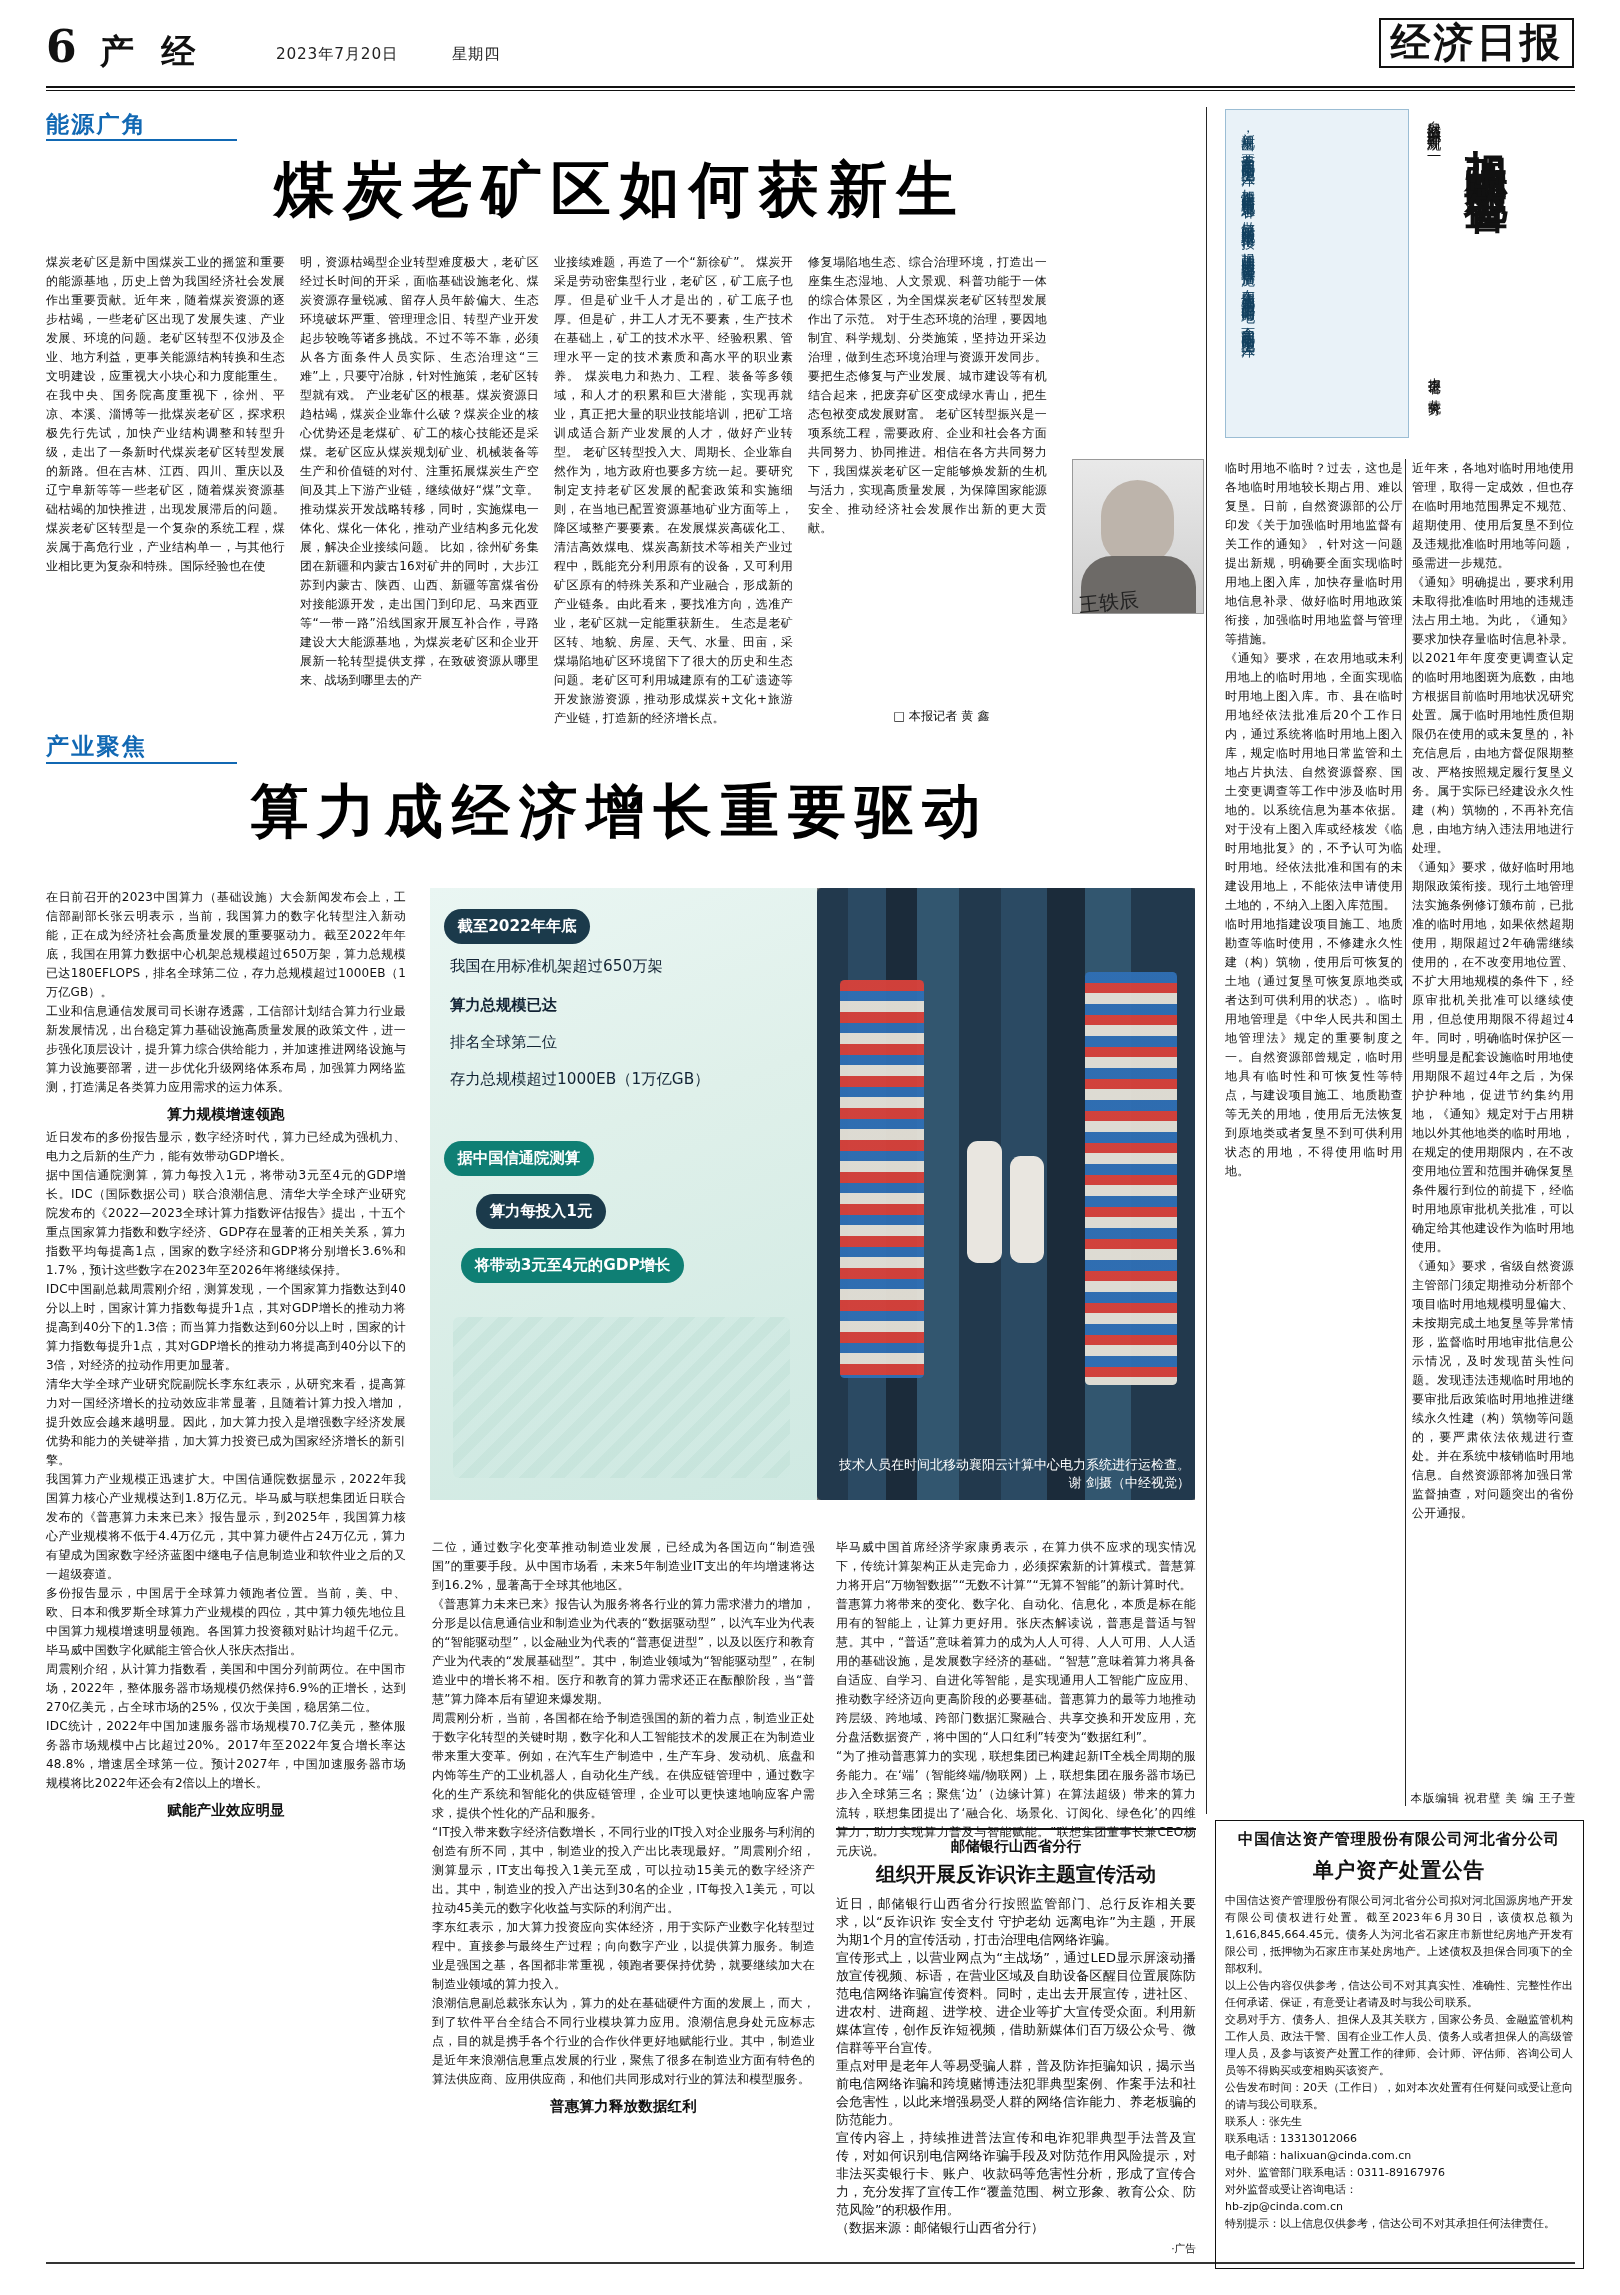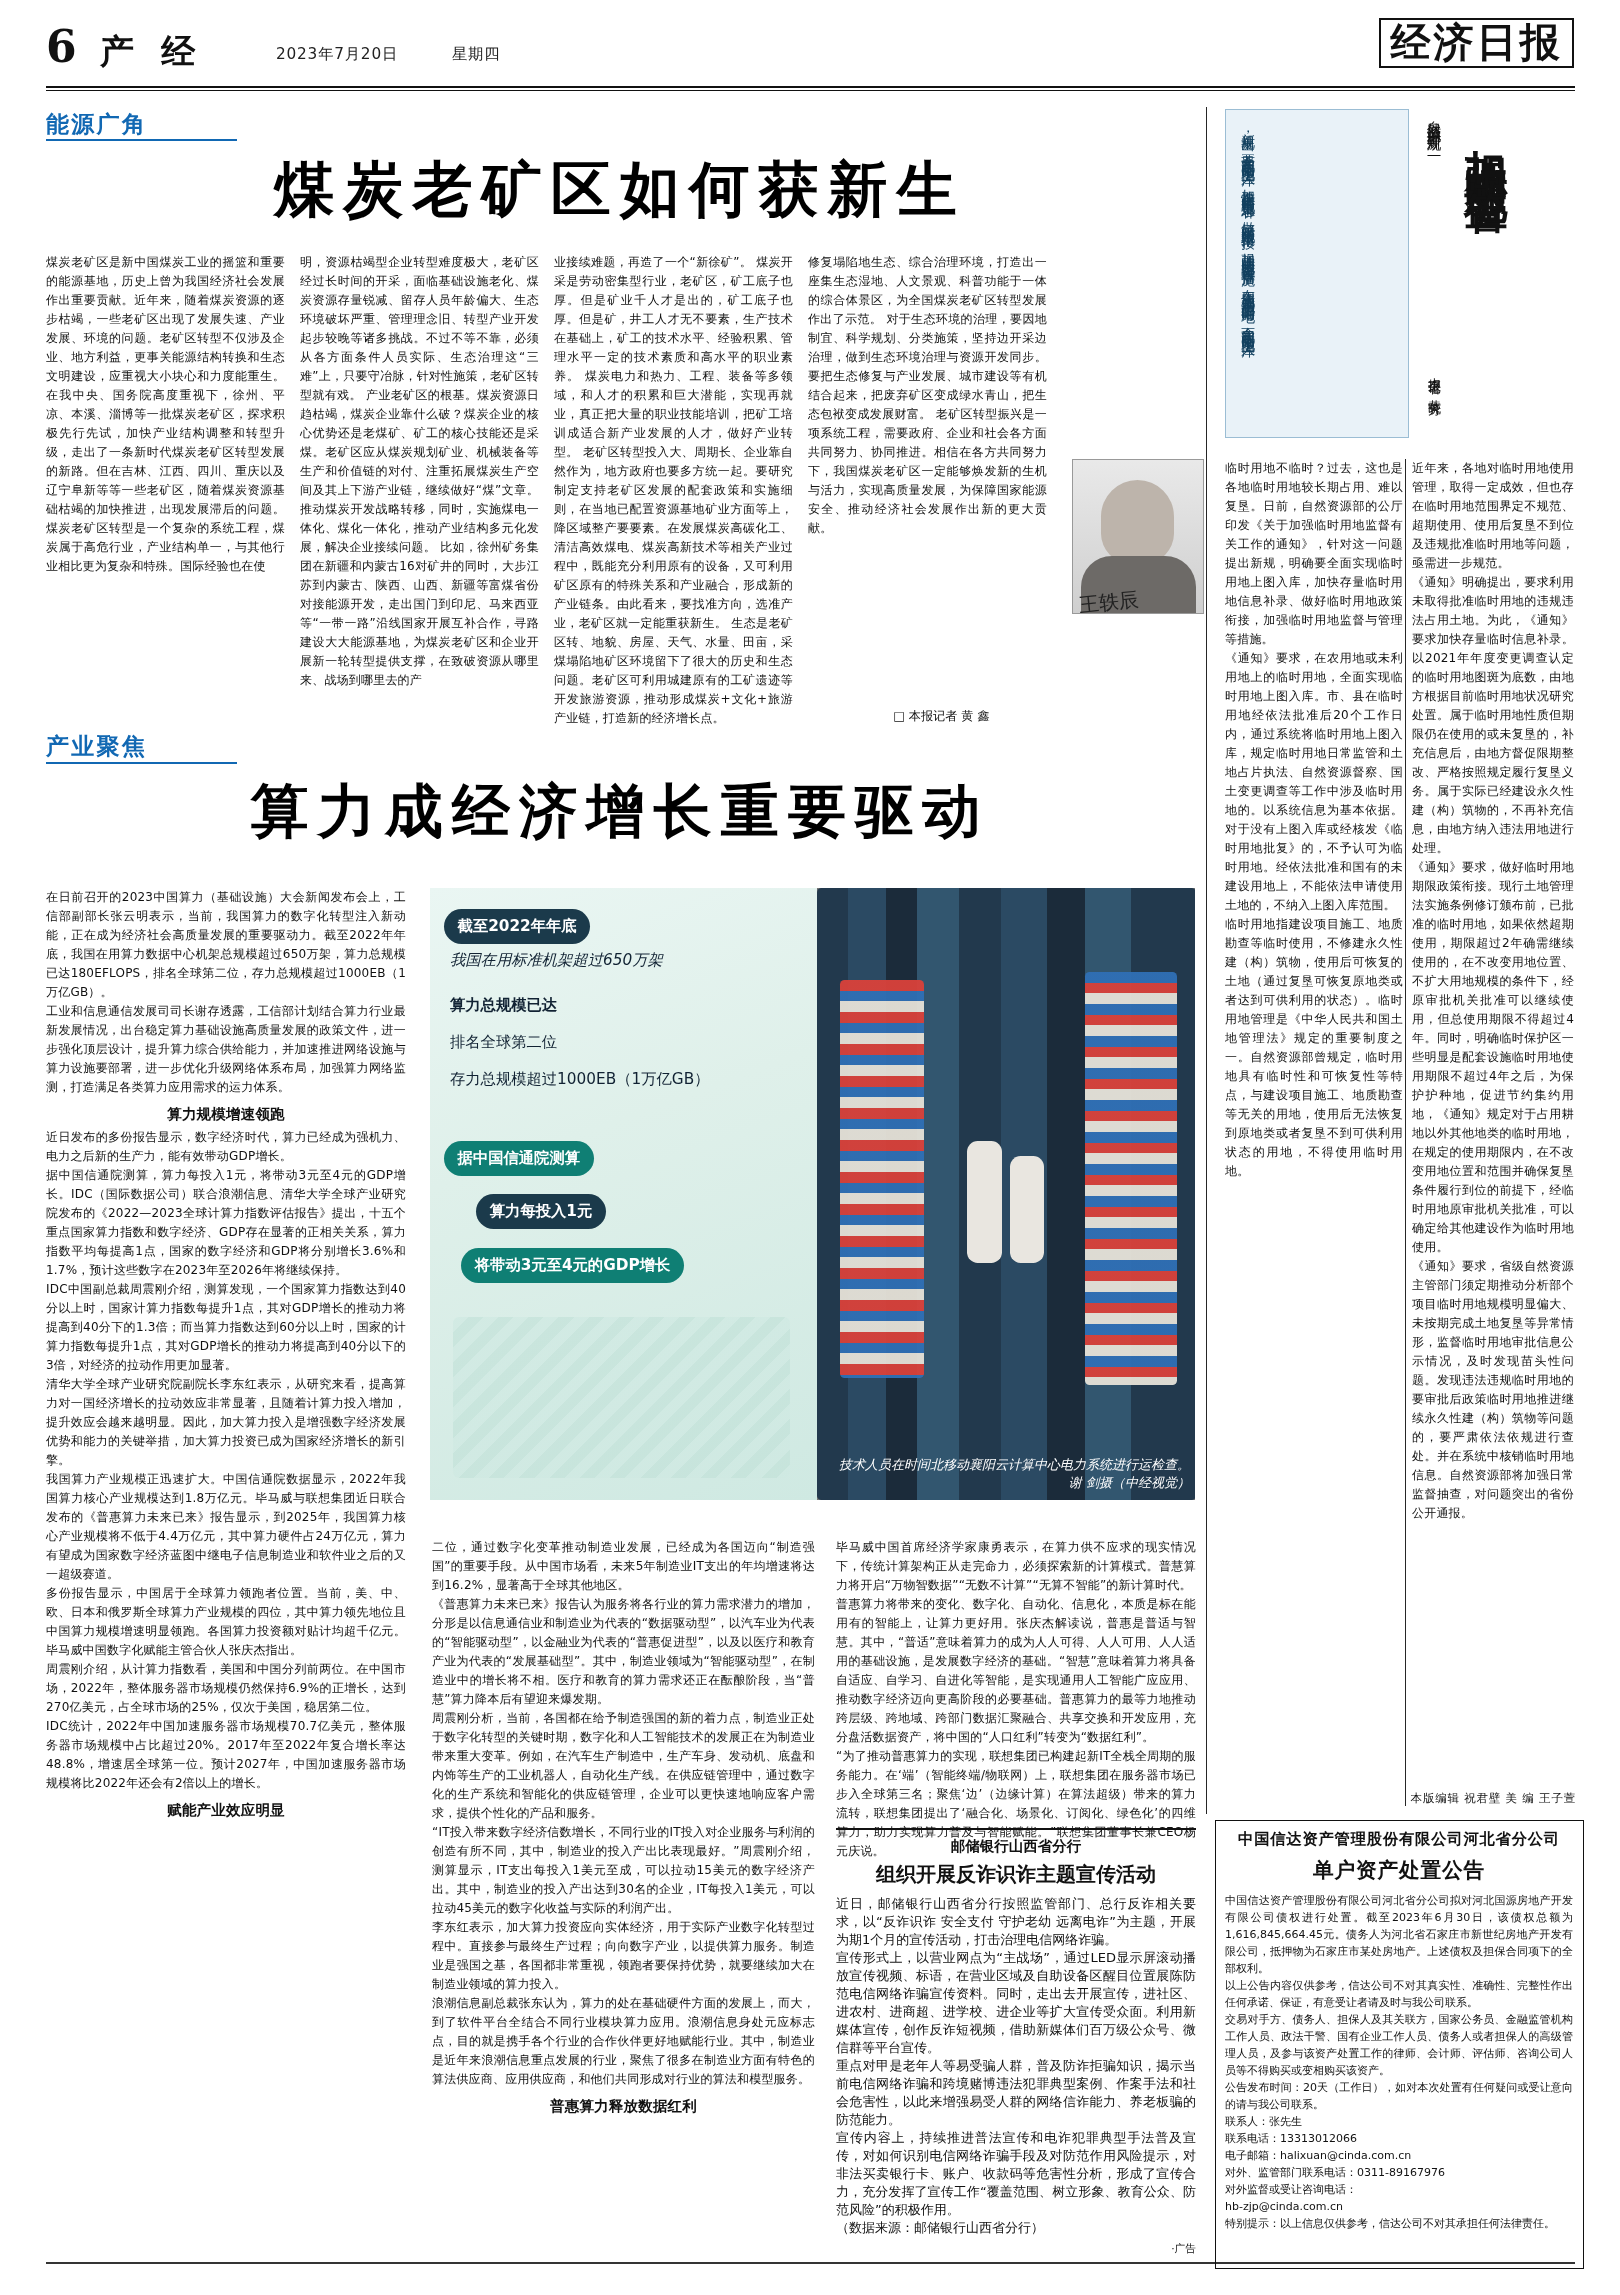--- a/index.html
+++ b/index.html
@@ -54,21 +54,21 @@
   #art2-kicker-rule{position:absolute;left:46px;top:762px;width:191px;}
   #art2-head{position:absolute;left:46px;top:773px;width:1148px;font-size:58px;letter-spacing:9.2px;}
   .a2c{position:absolute;width:360px;}
   #a2c1{left:46px;top:888px;width:360px;height:1347px;}
   #a2c2{left:836px;top:1538px;width:360px;height:697px;}
   #a2c3{left:432px;top:1538px;width:383px;height:697px;}
 
   
   #a2-graphic{position:absolute;left:430px;top:888px;width:765px;height:612px;overflow:hidden;}
   .g-left{position:absolute;left:0;top:0;width:387px;height:612px;background:linear-gradient(160deg,#eaf6f3 0%,#dff0ea 40%,#cfe9e2 100%);}
-  .g-right{position:absolute;left:387px;top:0;width:379px;height:612px;background:#737373;overflow:hidden;font-style:italic;}
+  .g-right{position:absolute;left:387px;top:0;width:379px;height:612px;background:#737373;overflow:hidden;}
   .g-pill{position:absolute;border-radius:20px;color:#fff;font-size:15.3px;font-weight:bold;padding:6.9px 13.8px;white-space:nowrap;}
   .g-pill.dark{background:#1b3a4b;}
   .g-pill.teal{background:#0f7f74;}
   .g-stat{position:absolute;font-size:15.3px;color:#123;}
   .g-cap{position:absolute;right:6.1px;bottom:7.7px;color:#fff;font-size:13px;text-align:right;line-height:18.4px;}
   .g-rack{position:absolute;border-radius:4.6px;}
   .g-person{position:absolute;background:#e9e6e0;border-radius:10.7px;}
 
   
   #rb-top-box{position:absolute;left:1225px;top:109px;width:184px;height:329px;background:#e9f2f8;border:0.8px solid #9bbdd4;padding:12.2px 10.7px;box-sizing:border-box;}
@@ -167,21 +167,21 @@
 
   <div class="a2c body-col" id="a2c2">
     <div style="white-space:pre-wrap;text-align:justify;">毕马威中国首席经济学家康勇表示，在算力供不应求的现实情况下，传统计算架构正从走完命力，必须探索新的计算模式。普慧算力将开启“万物智数据”“无数不计算”“无算不智能”的新计算时代。
 普惠算力将带来的变化、数字化、自动化、信息化，本质是标在能用有的智能上，让算力更好用。张庆杰解读说，普惠是普适与智慧。其中，“普适”意味着算力的成为人人可得、人人可用、人人适用的基础设施，是发展数字经济的基础。“智慧”意味着算力将具备自适应、自学习、自进化等智能，是实现通用人工智能广应应用、推动数字经济迈向更高阶段的必要基础。普惠算力的最等力地推动跨层级、跨地域、跨部门数据汇聚融合、共享交换和开发应用，充分盘活数据资产，将中国的“人口红利”转变为“数据红利”。
 “为了推动普惠算力的实现，联想集团已构建起新IT全栈全周期的服务能力。在‘端’（智能终端/物联网）上，联想集团在服务器市场已步入全球第三名；聚焦‘边’（边缘计算）在算法超级）带来的算力流转，联想集团提出了‘融合化、场景化、订阅化、绿色化’的四维算力，助力实现算力普及与智能赋能。”联想集团董事长兼CEO杨元庆说。</div>
   </div>
 
   <div id="a2-graphic">
     <div class="g-left">
       <div class="g-pill dark" style="left:13.8px;top:21.4px;">截至2022年年底</div>
-      <div class="g-stat" style="left:20px;top:62px;width:352px;font-style:italic;">我国在用标准机架超过650万架</div>
+      <div class="g-stat" style="left:20px;top:68px;width:352px;">我国在用标准机架超过650万架</div>
       <div class="g-stat" style="left:20px;top:107px;width:352px;font-weight:bold;">算力总规模已达</div>
       <div class="g-stat" style="left:20px;top:144px;width:352px;">排名全球第二位</div>
       <div class="g-stat" style="left:20px;top:181px;width:352px;">存力总规模超过1000EB（1万亿GB）</div>
       <div class="g-pill teal" style="left:13.8px;top:253px;">据中国信通院测算</div>
       <div class="g-pill dark" style="left:46px;top:306px;">算力每投入1元</div>
       <div class="g-pill teal" style="left:31px;top:360px;">将带动3元至4元的GDP增长</div>
       <div style="position:absolute;left:23px;top:429px;width:337px;height:161px;background:
           repeating-linear-gradient(135deg,#cfe9e2 0 10.7px,#c3e2d9 10.7px 21.4px);opacity:.7;border-radius:6.1px;"></div>
     </div>
     <div class="g-right">

